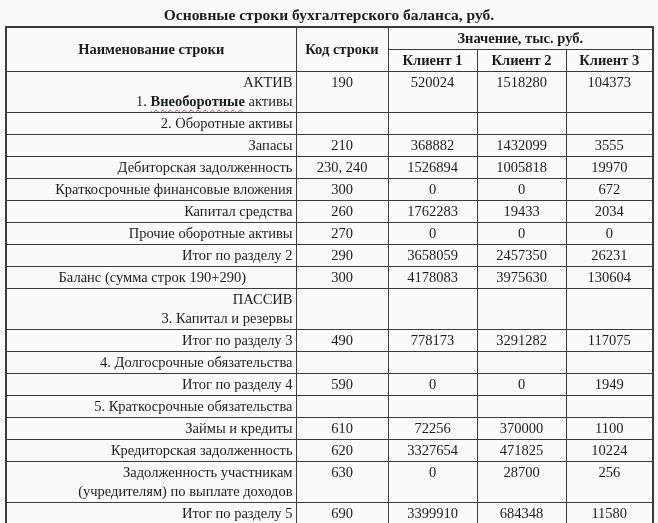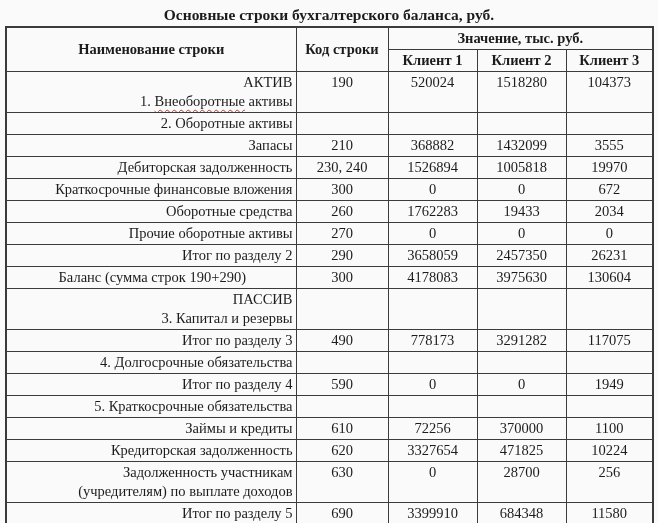--- a/index.html
+++ b/index.html
@@ -43,20 +43,21 @@
   tbody td { vertical-align: top; }
   td.name  { text-align: right; }
   td.name.right { text-align: center; padding-right: 1px; }
   td.num   { text-align: center; }
   .sq {
     text-decoration: underline;
     text-decoration-style: wavy;
     text-decoration-color: var(--squiggle);
     text-decoration-thickness: 1px;
     text-underline-offset: 3px;
+    font-weight: bold;
   }
   .col-name   { width: 290px; }
   .col-code   { width: 92px;  }
   .col-c1     { width: 89px;  }
   .col-c2     { width: 89px;  }
   .col-c3     { width: 87px;  }
 </style>
 </head>
 <body>
 
@@ -124,21 +125,21 @@
         <td class="name">
           <div>Краткосрочные финансовые вложения</div>
         </td>
         <td class="num">300</td>
         <td class="num">0</td>
         <td class="num">0</td>
         <td class="num">672</td>
       </tr>
       <tr>
         <td class="name">
-          <div>Оборотные средства</div>
+          <div>Капитал средства</div>
         </td>
         <td class="num">260</td>
         <td class="num">1762283</td>
         <td class="num">19433</td>
         <td class="num">2034</td>
       </tr>
       <tr>
         <td class="name">
           <div>Прочие оборотные активы</div>
         </td>

